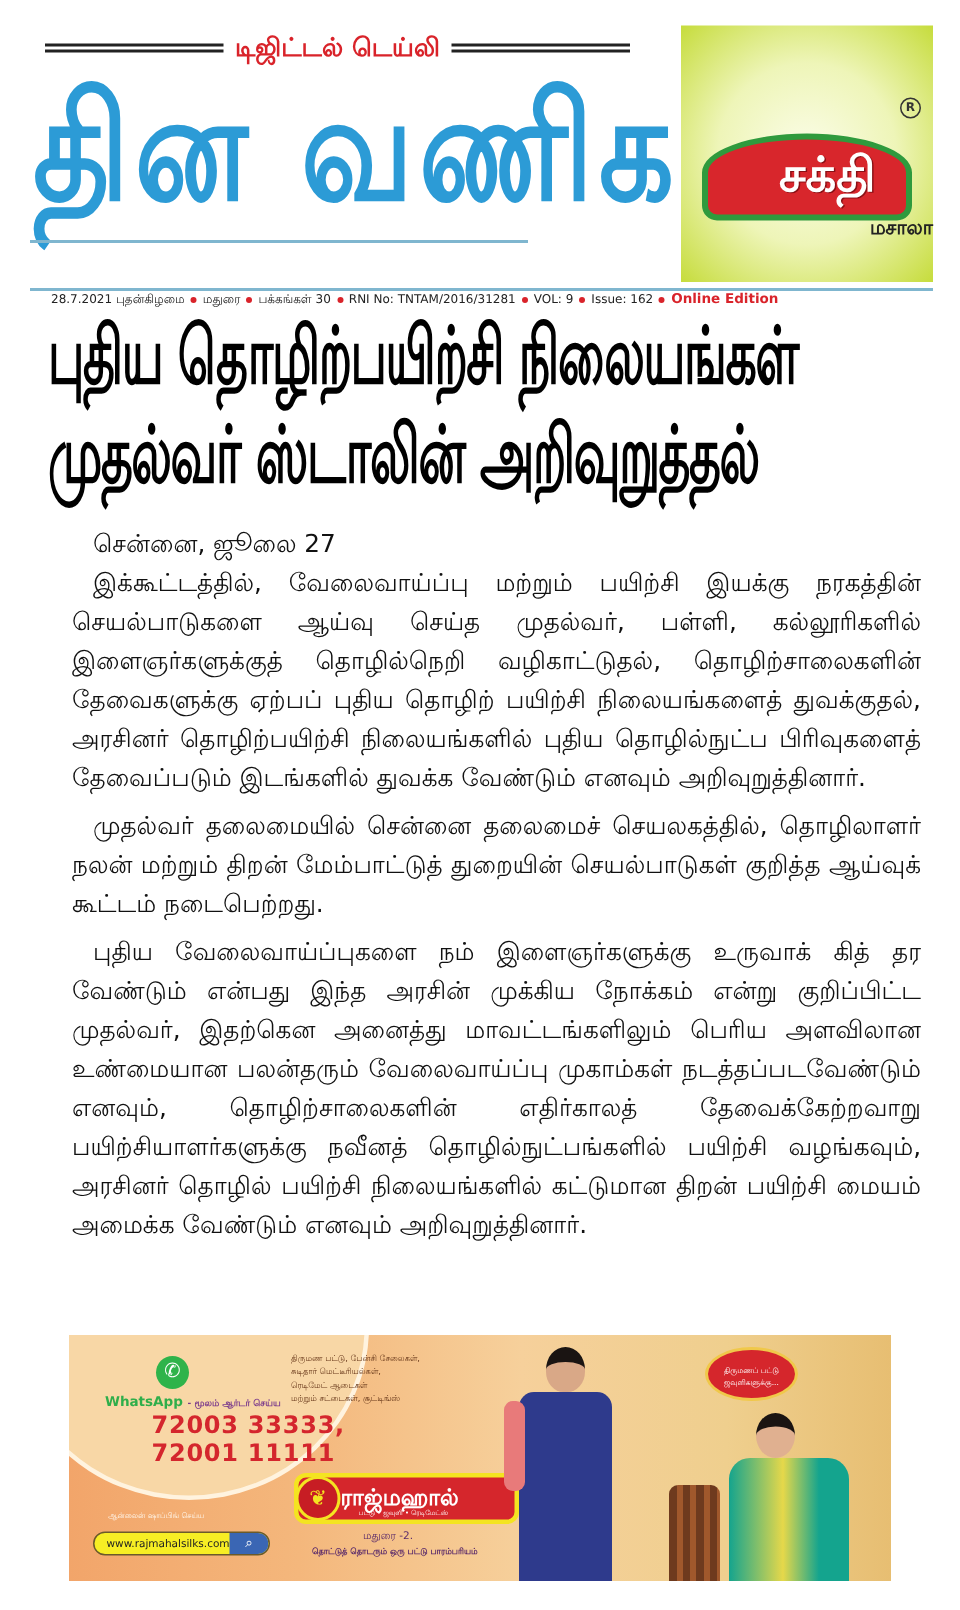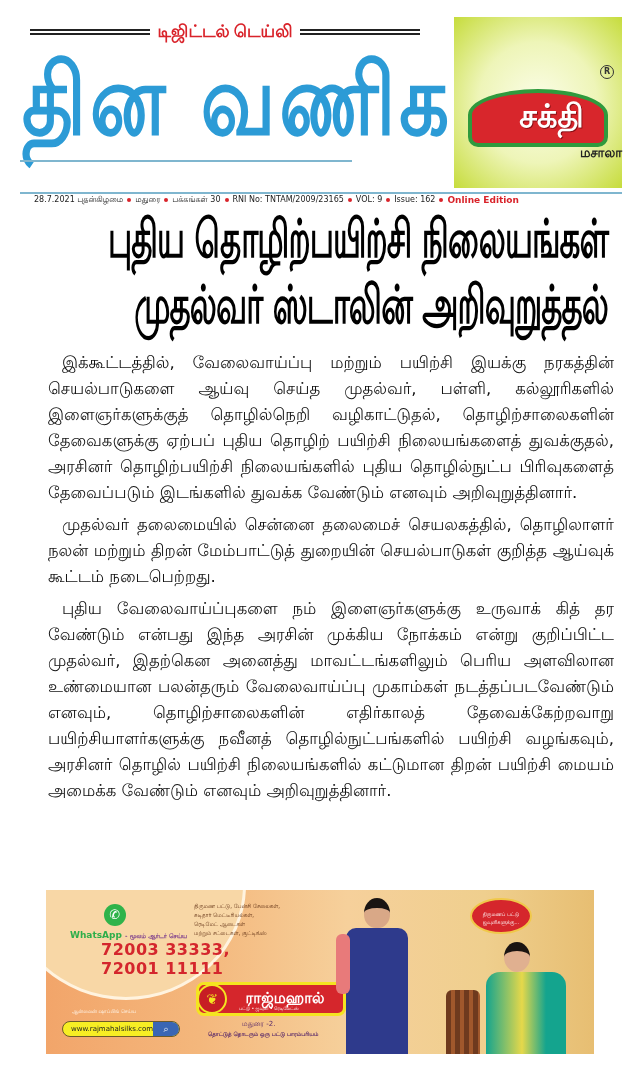--- a/index.html
+++ b/index.html
@@ -3,21 +3,21 @@
 <meta charset="utf-8">
 <style>
   * { margin: 0; padding: 0; box-sizing: border-box; }
   html, body { width: 640px; height: 1073px; background: #ffffff; overflow: hidden; }
   body { position: relative; font-family: "DejaVu Sans", sans-serif; color: #111; }
 
   
   .masthead { position: absolute; left: 0; top: 0; width: 640px; height: 200px; }
   .tagline-row { position: absolute; left: 30px; top: 22px; width: 390px; height: 20px; display: flex; align-items: center; }
   .tagline-rule { flex: 1; height: 6px; border-top: 2px solid #222; border-bottom: 2px solid #222; }
-  .tagline-text { padding: 0 8px; color: #d9232a; font-weight: bold; font-size: 17px; white-space: nowrap; line-height: 20px; font-family: Liberation Serif, serif; }
+  .tagline-text { padding: 0 8px; color: #d9232a; font-weight: bold; font-size: 17px; white-space: nowrap; line-height: 20px; }
 
   .paper-title { position: absolute; left: 22px; top: 40px; width: 420px; height: 120px;
     color: #2c9bd6; font-family: "DejaVu Serif", serif; font-weight: bold; font-size: 78px;
     line-height: 120px; letter-spacing: 4px; white-space: nowrap; transform: scaleY(1.25); transform-origin: left center; }
 
   .rule-top { position: absolute; left: 20px; top: 160px; width: 332px; height: 2px; background: #7fb6cf; }
   .meta-line { position: absolute; left: 34px; top: 168px; height: 16px; font-size: 8px; line-height: 16px; white-space: nowrap; display: flex; align-items: center; color: #222; margin-top: 24px; }
   .meta-line .dot { display: inline-block; width: 4px; height: 4px; border-radius: 50%; background: #d9232a; margin: 0 4px; }
   .meta-line .online { color: #d9232a; font-weight: bold; font-size: 9px; }
   .rule-bottom { position: absolute; left: 20px; top: 192px; width: 602px; height: 2px; background: #7fb6cf; }
@@ -26,21 +26,21 @@
   .brand-ad { position: absolute; left: 454px; top: 17px; width: 168px; height: 171px;
     background: radial-gradient(ellipse at center, #fbfde8 0%, #eef5b8 50%, #c6dc3c 100%); }
   .brand-ad .reg { position: absolute; right: 8px; top: 48px; width: 14px; height: 14px; border: 1.5px solid #333; border-radius: 50%; font-size: 8px; line-height: 11px; text-align: center; color: #333; font-weight: bold; }
   .brand-ad .arch { position: absolute; left: 14px; top: 72px; width: 140px; height: 58px;
     background: #d8262c; border: 4px solid #2f9a3d; border-radius: 70px 70px 10px 10px / 26px 26px 10px 10px;
     display: flex; align-items: center; justify-content: center; }
   .brand-ad .arch span { color: #fff; font-weight: bold; font-size: 32px; font-family: Liberation Sans, sans-serif; text-shadow: 1px 1px 0 #8a1015; margin-left: 27px; }
   .brand-ad .sub { position: absolute; left: 0; width: 100%; top: 128px; text-align: right; font-size: 13px; font-weight: bold; color: #222; }
 
   
-  .headline { position: absolute; left: 20px; top: 205px; width: 600px; text-align: right; }
+  .headline { position: absolute; left: 20px; top: 205px; width: 600px; text-align: left; }
   .headline div { font-family: "DejaVu Sans", sans-serif; font-weight: bold; font-size: 34px; line-height: 66px;
     color: #000; white-space: nowrap; transform: scale(0.96, 1.55); transform-origin: center center; letter-spacing: -1px; }
 
   
   .article { position: absolute; left: 48px; top: 350px; width: 566px; font-size: 16.5px; line-height: 26px; color: #111; }
   .dateline { padding-left: 14px; }
   .para { text-align: justify; text-indent: 14px; margin-bottom: 6px; }
 
   
   .rm-ad { position: absolute; left: 46px; top: 890px; width: 548px; height: 164px; overflow: hidden;
@@ -53,21 +53,21 @@
   .rm-ad .phone { position: absolute; left: 24px; font-size: 16px; font-weight: bold; color: #d4262d; white-space: nowrap; letter-spacing: 0.5px; margin-left: 31px; }
   .rm-ad .phone.p1 { top: 50px; }
   .rm-ad .phone.p2 { top: 69px; }
   .rm-ad .web-note { position: absolute; left: 26px; top: 118px; font-size: 5px; color: #fff8ee; white-space: nowrap; }
   .rm-ad .web-box { position: absolute; left: 16px; top: 131px; width: 118px; height: 16px; border-radius: 8px; background: #f7ee24; border: 1px solid #6b5a2a; display: flex; align-items: center; overflow: hidden; }
   .rm-ad .web-box .url { flex: 1; font-size: 7px; padding-left: 8px; color: #222; white-space: nowrap; }
   .rm-ad .web-box .btn { width: 26px; height: 100%; background: #3a66b4; color: #fff; font-size: 9px; text-align: center; line-height: 14px; }
   .rm-ad .features { position: absolute; left: 148px; top: 12px; font-size: 5.5px; line-height: 9px; color: #6a3a1c; white-space: nowrap; }
   .rm-ad .logo { position: absolute; left: 150px; top: 92px; width: 150px; height: 34px; border-radius: 8px; background: #d5262c; border: 3px solid #f4e421; display: flex; align-items: center; }
   .rm-ad .logo .emblem { width: 30px; height: 30px; margin-left: -2px; border-radius: 50%; background: #c71d24; border: 2px solid #f4e421; color: #f4e421; font-size: 14px; text-align: center; line-height: 26px; }
-  .rm-ad .logo .name { flex: 1; color: #fff; font-weight: bold; font-size: 15px; text-align: center; font-family: "DejaVu Serif", serif; }
+  .rm-ad .logo .name { flex: 1; color: #fff; font-weight: bold; font-size: 15px; font-family: "DejaVu Serif", serif; }
   .rm-ad .logo .sub { position: absolute; left: 40px; bottom: 1px; font-size: 4.5px; color: #fff; white-space: nowrap; }
   .rm-ad .city { position: absolute; left: 196px; top: 130px; font-size: 7px; color: #5a2a6a; white-space: nowrap; }
   .rm-ad .slogan { position: absolute; left: 162px; top: 141px; font-size: 5.5px; color: #5a2a6a; font-weight: bold; white-space: nowrap; }
   .rm-ad .badge { position: absolute; left: 424px; top: 8px; width: 62px; height: 36px; border-radius: 50%; background: #d5262c; border: 2px solid #f0c84a; color: #fff; font-size: 5px; line-height: 8px; text-align: center; padding-top: 10px; }
   .rm-ad .model1 { position: absolute; left: 300px; top: 8px; width: 60px; height: 156px; }
   .rm-ad .model1 .head { position: absolute; left: 18px; top: 0; width: 26px; height: 30px; border-radius: 50% 50% 45% 45%; background: #d9a887; border-top: 10px solid #1a1412; }
   .rm-ad .model1 .body { position: absolute; left: 0; top: 30px; width: 62px; height: 126px; background: #2e3a8c; border-radius: 10px 10px 0 0; }
   .rm-ad .model1 .body::after { content: ""; position: absolute; left: -10px; top: 6px; width: 14px; height: 60px; background: #e87a7a; border-radius: 6px; }
   .rm-ad .chair { position: absolute; left: 400px; top: 100px; width: 34px; height: 64px; background: repeating-linear-gradient(90deg, #6e3a1e 0 5px, #a0582c 5px 9px); border-radius: 6px 6px 0 0; }
   .rm-ad .model2 { position: absolute; left: 440px; top: 52px; width: 80px; height: 112px; }
@@ -85,21 +85,21 @@
   </div>
   <div class="paper-title">தின வணிகம்</div>
   <div class="rule-top"></div>
   <div class="meta-line">
     <span>28.7.2021 புதன்கிழமை</span>
     <span class="dot"></span>
     <span>மதுரை</span>
     <span class="dot"></span>
     <span>பக்கங்கள் 30</span>
     <span class="dot"></span>
-    <span>RNI No: TNTAM/2009/23165</span>
+    <span>RNI No: TNTAM/2016/31281</span>
     <span class="dot"></span>
     <span>VOL: 9</span>
     <span class="dot"></span>
     <span>Issue: 162</span>
     <span class="dot"></span>
     <span class="online">Online Edition</span>
   </div>
   <div class="rule-bottom"></div>
 
   <div class="brand-ad">
@@ -110,20 +110,21 @@
     <div class="sub">மசாலா</div>
   </div>
 </header>
 
 <section class="headline">
   <div>புதிய தொழிற்பயிற்சி நிலையங்கள்</div>
   <div>முதல்வர் ஸ்டாலின் அறிவுறுத்தல்</div>
 </section>
 
 <article class="article">
+  <p class="dateline">சென்னை, ஜூலை 27</p>
   <p class="para">இக்கூட்டத்தில், வேலைவாய்ப்பு மற்றும் பயிற்சி இயக்கு நரகத்தின் செயல்பாடுகளை ஆய்வு செய்த முதல்வர், பள்ளி, கல்லூரிகளில் இளைஞர்களுக்குத் தொழில்நெறி வழிகாட்டுதல், தொழிற்சாலைகளின் தேவைகளுக்கு ஏற்பப் புதிய தொழிற் பயிற்சி நிலையங்களைத் துவக்குதல், அரசினர் தொழிற்பயிற்சி நிலையங்களில் புதிய தொழில்நுட்ப பிரிவுகளைத் தேவைப்படும் இடங்களில் துவக்க வேண்டும் எனவும் அறிவுறுத்தினார்.</p>
   <p class="para">முதல்வர் தலைமையில் சென்னை தலைமைச் செயலகத்தில், தொழிலாளர் நலன் மற்றும் திறன் மேம்பாட்டுத் துறையின் செயல்பாடுகள் குறித்த ஆய்வுக் கூட்டம் நடைபெற்றது.</p>
   <p class="para">புதிய வேலைவாய்ப்புகளை நம் இளைஞர்களுக்கு உருவாக் கித் தர வேண்டும் என்பது இந்த அரசின் முக்கிய நோக்கம் என்று குறிப்பிட்ட முதல்வர், இதற்கென அனைத்து மாவட்டங்களிலும் பெரிய அளவிலான உண்மையான பலன்தரும் வேலைவாய்ப்பு முகாம்கள் நடத்தப்படவேண்டும் எனவும், தொழிற்சாலைகளின் எதிர்காலத் தேவைக்கேற்றவாறு பயிற்சியாளர்களுக்கு நவீனத் தொழில்நுட்பங்களில் பயிற்சி வழங்கவும், அரசினர் தொழில் பயிற்சி நிலையங்களில் கட்டுமான திறன் பயிற்சி மையம் அமைக்க வேண்டும் எனவும் அறிவுறுத்தினார்.</p>
 </article>
 
 <section class="rm-ad">
   <div class="circle"></div>
   <div class="wa-icon">✆</div>
   <div class="wa-label">
     <span>WhatsApp</span>

